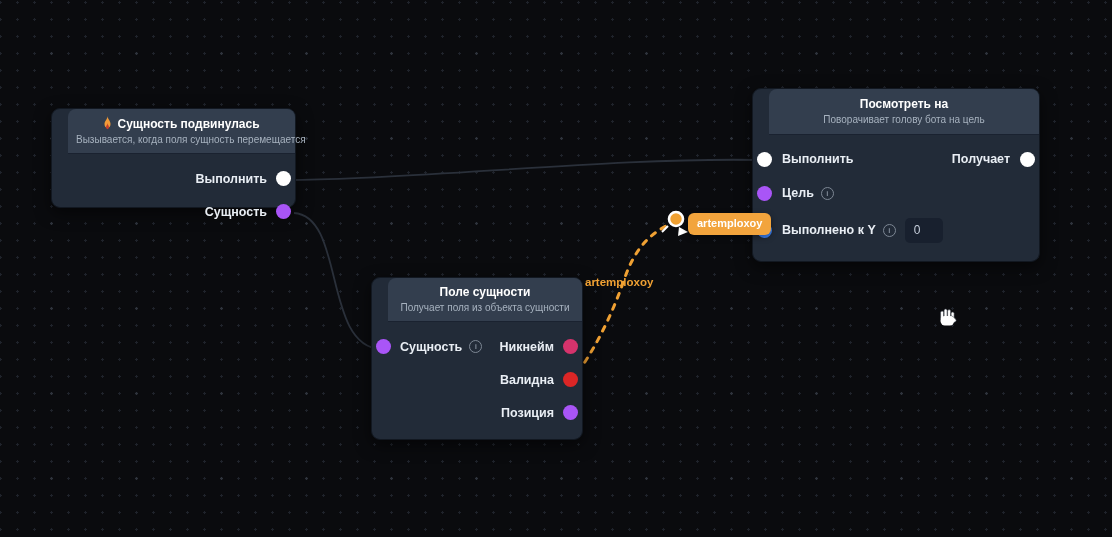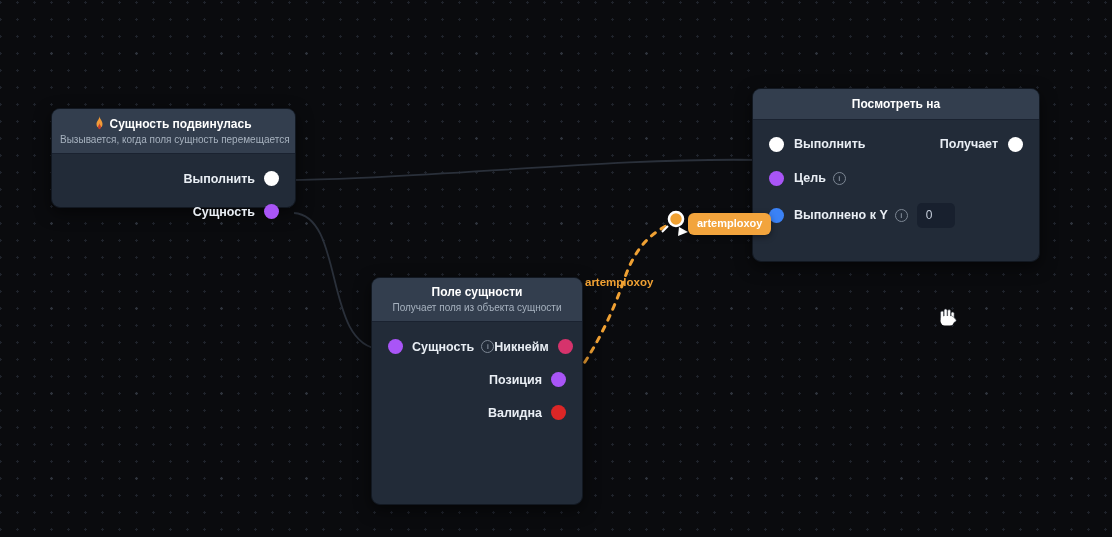--- a/index.html
+++ b/index.html
@@ -25,29 +25,30 @@
     border:1px solid #121821;
     border-radius:9px;
     box-shadow:0 5px 16px rgba(0,0,0,.55);
   }
   .node-header {
     background:#333e4e;
     border-radius:8px 8px 0 0;
     border-bottom:1px solid #1a2230;
     text-align:center;
     padding:7px 8px 7px;
+    margin-left:16px;
   }
   .node-title {
     display:flex; align-items:center; justify-content:center; gap:5px;
     font-size:12px; font-weight:bold; color:#ffffff; line-height:14px;
   }
   .node-subtitle { font-size:10px; color:#a7b2bf; margin-top:3px; line-height:12px; white-space:nowrap; }
   .node-body { padding:8px 0 4px; }
 
-  .row { display:flex; align-items:center; height:33px; padding:0 16px; }
+  .row { display:flex; align-items:center; height:33px; padding:0 4px; }
   .row.both { justify-content:space-between; }
   .row.out { justify-content:flex-end; }
   .side { display:flex; align-items:center; }
 
   .port { width:15px; height:15px; border-radius:50%; flex:none; }
   .port.active { box-shadow:0 0 0 2.5px #ffffff; }
   .in .port, .side.in .port { margin-right:9px; }
   .out .port, .side.out .port { margin-left:9px; }
 
   .lbl { font-size:12.5px; font-weight:bold; color:#e9eef4; white-space:nowrap; }
@@ -112,55 +113,56 @@
         <span class="lbl">Выполнить</span>
         <span class="port out" style="margin-left: 9px; background: rgb(255, 255, 255);"></span>
       </div>
       <div class="row out">
         <span class="lbl">Сущность</span>
         <span class="port out" style="margin-left: 9px; background: rgb(169, 85, 247);"></span>
       </div>
     </div>
   </div>
 
-  <div class="node" style="left:371px; top:277px; width:212px; height:228px">
+  <div class="node" style="left:371px; top:277px; width:212px; height:163px">
     <div class="node-header">
       <div class="node-title">
           <span>Поле сущности</span>
         </div>
       <div class="node-subtitle">Получает поля из объекта сущности</div>
     </div>
     <div class="node-body">
       <div class="row both">
         <span class="side in">
           <span class="port" style="margin-right: 9px; background: rgb(169, 85, 247);"></span>
           <span class="lbl">Сущность</span>
           <i class="info">i</i>
         </span>
         <span class="side out">
           <span class="lbl">Никнейм</span>
           <span class="port" style="margin-left: 9px; background: rgb(214, 51, 108);"></span>
         </span>
       </div>
       <div class="row out">
+        <span class="lbl">Валидна</span>
+        <span class="port" style="margin-left: 9px; background: rgb(220, 38, 38);"></span>
+      </div>
+      <div class="row out">
         <span class="lbl">Позиция</span>
         <span class="port" style="margin-left: 9px; background: rgb(169, 85, 247);"></span>
-      </div>
-      <div class="row out">
-        <span class="lbl">Валидна</span>
-        <span class="port" style="margin-left: 9px; background: rgb(220, 38, 38);"></span>
       </div>
     </div>
   </div>
 
   <div class="node" style="left:752px; top:88px; width:288px; height:174px">
     <div class="node-header" style="padding-top:8px; padding-bottom:8px">
       <div class="node-title">
           <span>Посмотреть на</span>
         </div>
+      <div class="node-subtitle">Поворачивает голову бота на цель</div>
     </div>
     <div class="node-body" style="padding-top:7px">
       <div class="row both" style="height:34px">
         <span class="side in">
           <span class="port" style="margin-right: 10px; background: rgb(255, 255, 255);"></span>
           <span class="lbl">Выполнить</span>
         </span>
         <span class="side out">
           <span class="lbl">Получает</span>
           <span class="port" style="margin-left: 10px; background: rgb(255, 255, 255);"></span>

